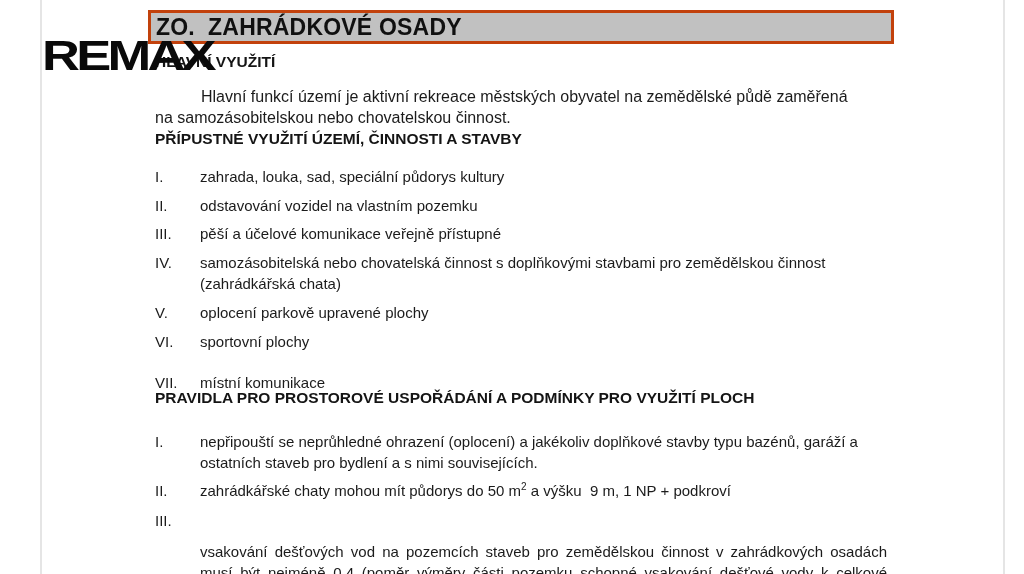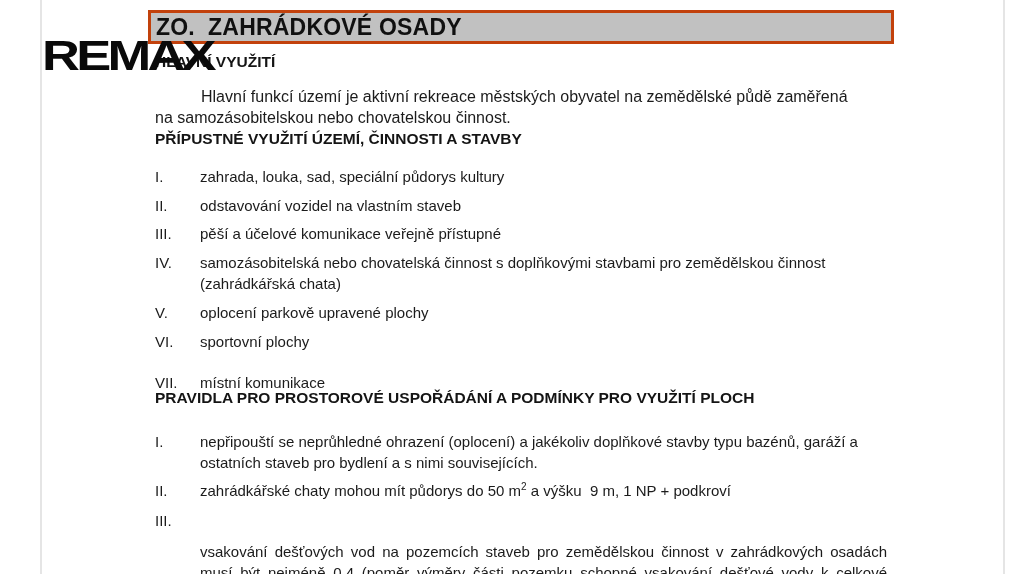--- a/index.html
+++ b/index.html
@@ -84,21 +84,21 @@
   <p class="doc-paragraph">Hlavní funkcí území je aktivní rekreace městských obyvatel na zemědělské půdě zaměřená na samozásobitelskou nebo chovatelskou činnost.</p>
 
   <h2 class="doc-heading pos-h-permitted">PŘÍPUSTNÉ VYUŽITÍ ÚZEMÍ, ČINNOSTI A STAVBY</h2>
 
   <div class="list-row" style="top:166px">
     <span class="numeral">I.</span>
     <span class="item-text">zahrada, louka, sad, speciální půdorys kultury</span>
   </div>
   <div class="list-row" style="top:195px">
     <span class="numeral">II.</span>
-    <span class="item-text">odstavování vozidel na vlastním staveb</span>
+    <span class="item-text">odstavování vozidel na vlastním pozemku</span>
   </div>
   <div class="list-row" style="top:223px">
     <span class="numeral">III.</span>
     <span class="item-text">pěší a účelové komunikace veřejně přístupné</span>
   </div>
   <div class="list-row" style="top:252px">
     <span class="numeral">IV.</span>
     <span class="item-text">samozásobitelská nebo chovatelská činnost s doplňkovými stavbami pro zemědělskou činnost (zahrádkářská chata)</span>
   </div>
   <div class="list-row" style="top:302px">

